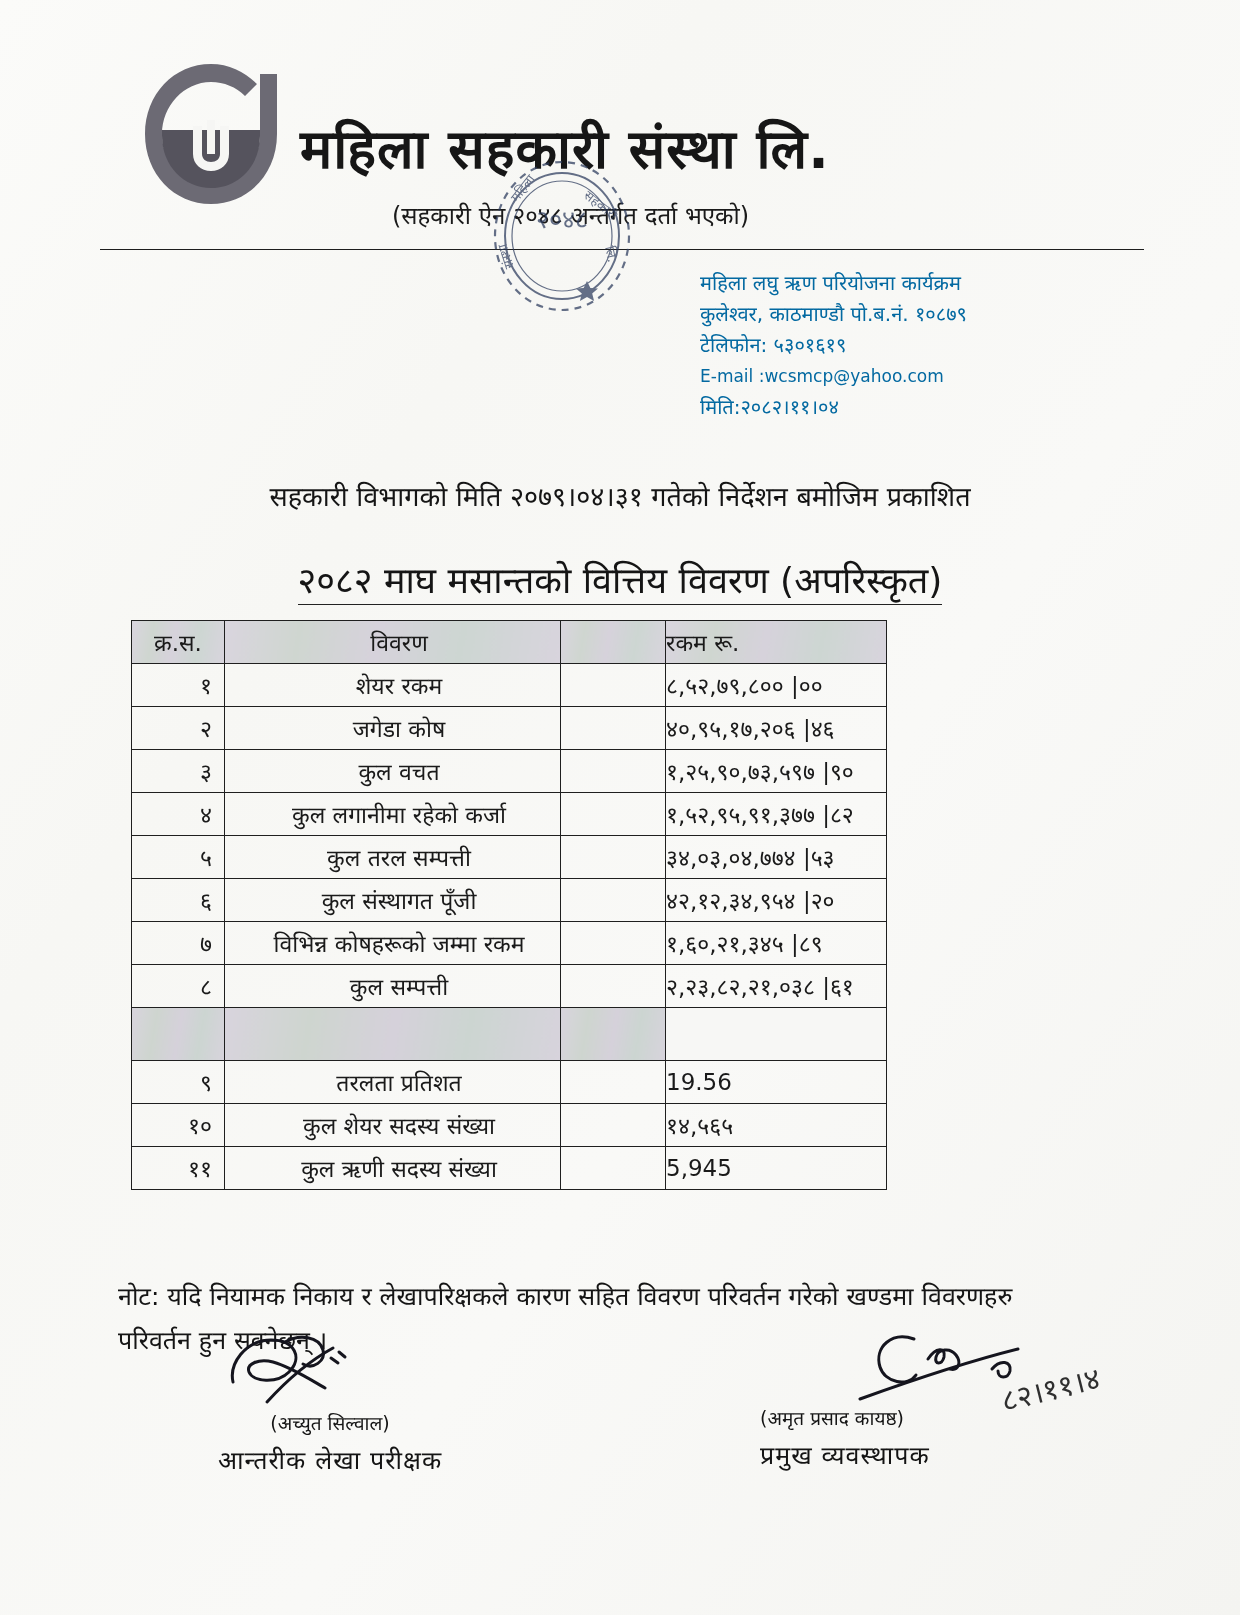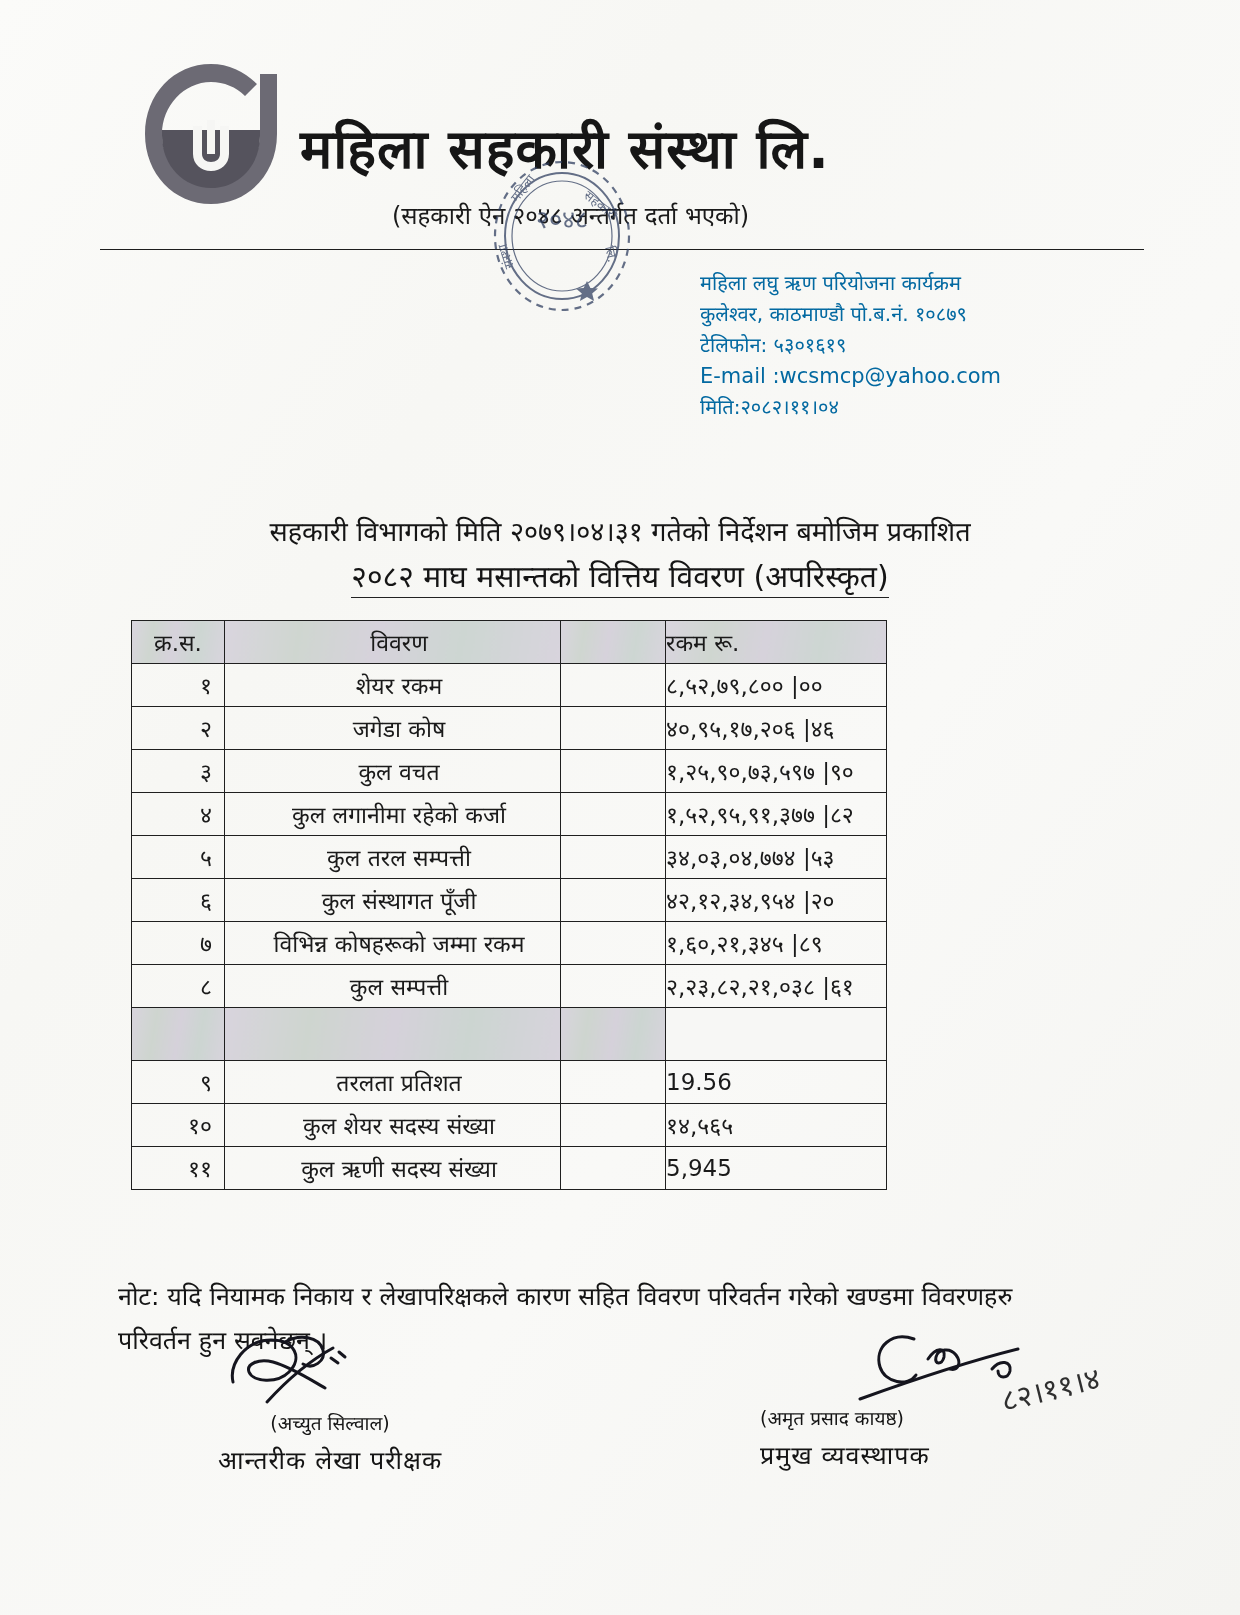--- a/index.html
+++ b/index.html
@@ -45,30 +45,30 @@
     position:absolute;left:487px;top:155px;width:150px;height:162px;
     opacity:.72;
   }
   .stamp svg{display:block;}
 
   
   .contact{
     position:absolute;left:700px;top:268px;
     font-size:20px;line-height:31px;color:#0369a1;white-space:nowrap;
   }
-  .contact .lat{font-family:"DejaVu Sans","Liberation Sans",sans-serif;font-size:21px;}
+  .contact .lat{font-family:"DejaVu Sans","Liberation Sans",sans-serif;font-size:17px;}
 
   
   .title1{
-    position:absolute;left:0;top:512px;width:1240px;text-align:center;
+    position:absolute;left:0;top:477px;width:1240px;text-align:center;
     font-size:27px;color:#151515;
   }
   .title2{
     position:absolute;left:0;top:555px;width:1240px;text-align:center;
-    font-size:30px;color:#151515;
+    font-size:36px;color:#151515;
   }
   .title2 span{border-bottom:1.5px solid #222;padding-bottom:3px;}
 
   
   .tbl-wrap{
     position:absolute;left:131px;top:620px;width:722px;
   }
   table.fin{
     border-collapse:collapse;width:722px;
     table-layout:fixed;

